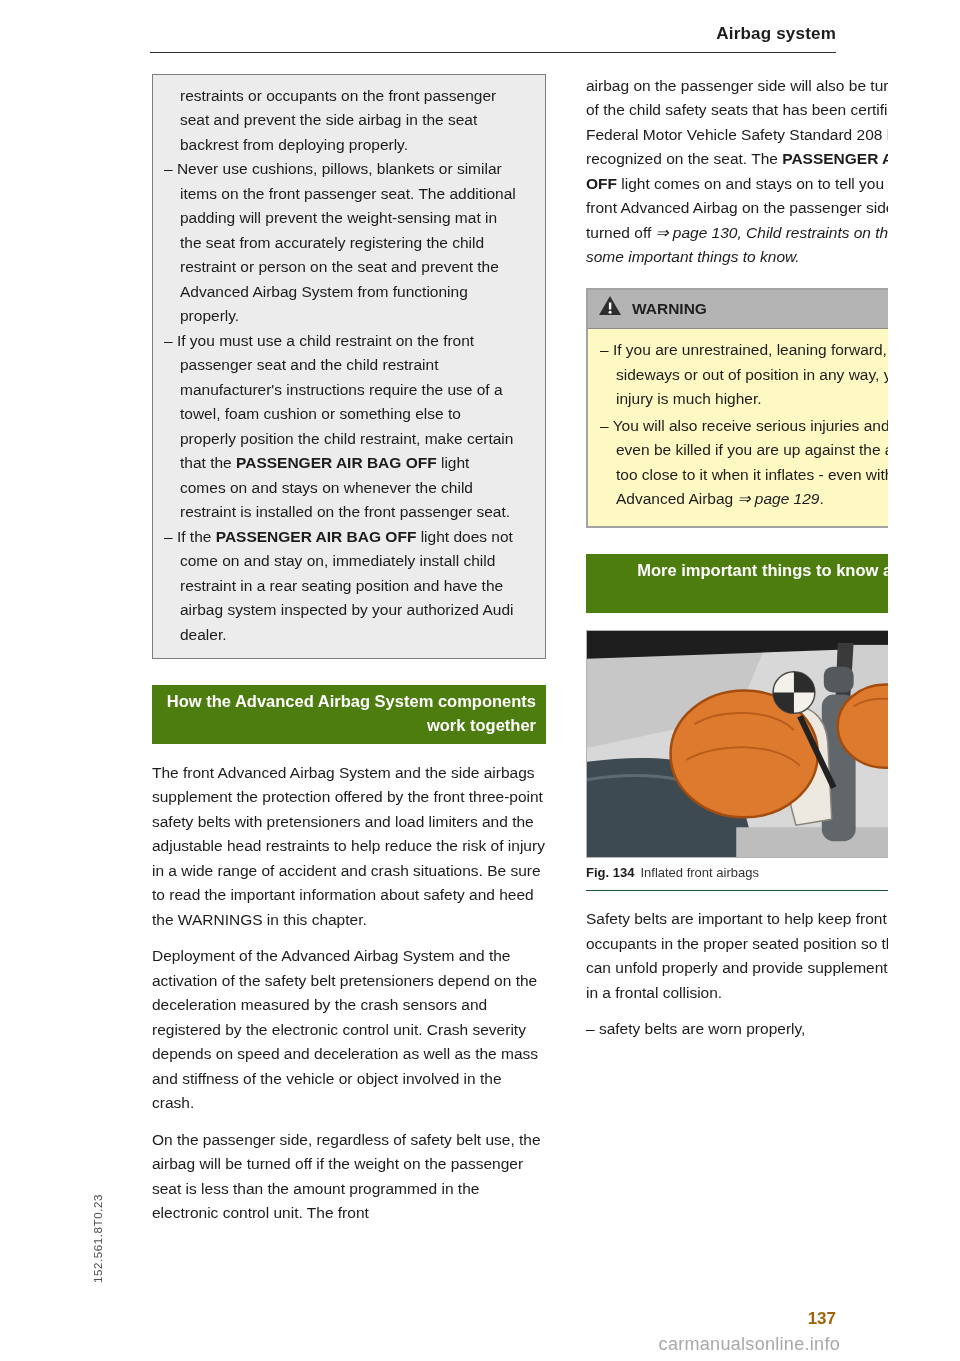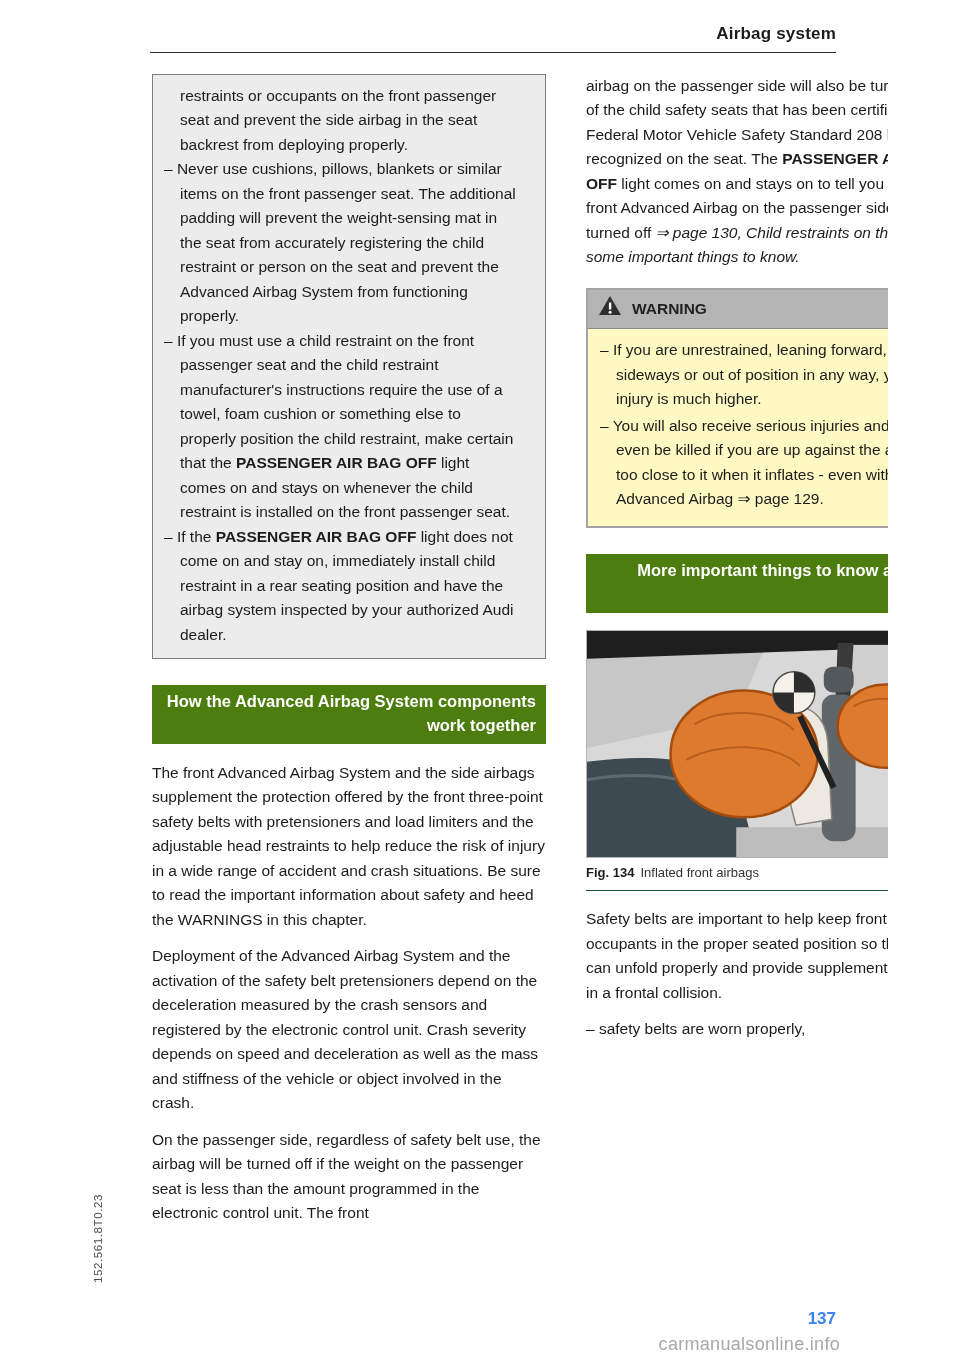--- a/index.html
+++ b/index.html
@@ -53,21 +53,21 @@
   .play-arrow {
     display:inline-block; width:0; height:0;
     border-left:13px solid #2f2f2f; border-top:8px solid transparent; border-bottom:8px solid transparent;
   }
 
   
   .spine-code {
     position:absolute; left:20px; bottom:78px; writing-mode:vertical-rl; transform:rotate(180deg);
     font-size:11.5px; color:#4c4c4c; letter-spacing:0.6px;
   }
-  .page-number { position:absolute; right:52px; bottom:32px; font-weight:bold; font-size:17px; color:#3b82f6; }
+  .page-number { position:absolute; right:52px; bottom:32px; font-weight:bold; font-size:17px; color:#a16207; }
   .watermark { position:absolute; right:48px; bottom:6px; font-size:18px; color:#a8a8a8; letter-spacing:0.3px; }
 </style>
 </head>
 <body>
 
 <div class="page">
 
   <div class="header-title">Airbag system</div>
   <div class="header-rule"></div>
 
@@ -99,21 +99,21 @@
             <svg width="24" height="21" viewBox="0 0 24 21" aria-hidden="true">
               <path d="M12 1 L23 20 L1 20 Z" fill="#2e2e2e"></path>
               <rect x="10.9" y="7.5" width="2.4" height="7" fill="#ffffff"></rect>
               <circle cx="12.1" cy="17.2" r="1.5" fill="#ffffff"></circle>
             </svg>
           </span>
           <span>WARNING</span>
         </div>
         <div class="warning-body">
           <p class="dash"><span>– If you are unrestrained, leaning forward, sitting sideways or out of position in any way, your risk of injury is much higher.</span></p>
-          <p class="dash"><span>– You will also receive serious injuries and could even be killed if you are up against the airbag or too close to it when it inflates - even with an Advanced Airbag </span><span style="">⇒ page 129</span><span>.</span></p>
+          <p class="dash"><span>– You will also receive serious injuries and could even be killed if you are up against the airbag or too close to it when it inflates - even with an Advanced Airbag </span><span style="font-style: italic;">⇒ page 129</span><span>.</span></p>
         </div>
       </div>
 
       <div class="red-heading">More important things to know about front airbags</div>
 
       <div class="figure">
         <div class="fig-img">
           <svg viewBox="0 0 394 228" preserveAspectRatio="none" aria-hidden="true">
             <rect width="394" height="228" fill="#d8d8d8"></rect>
             <polygon points="0,26 180,14 150,86 0,118" fill="#c7c7c7"></polygon>

